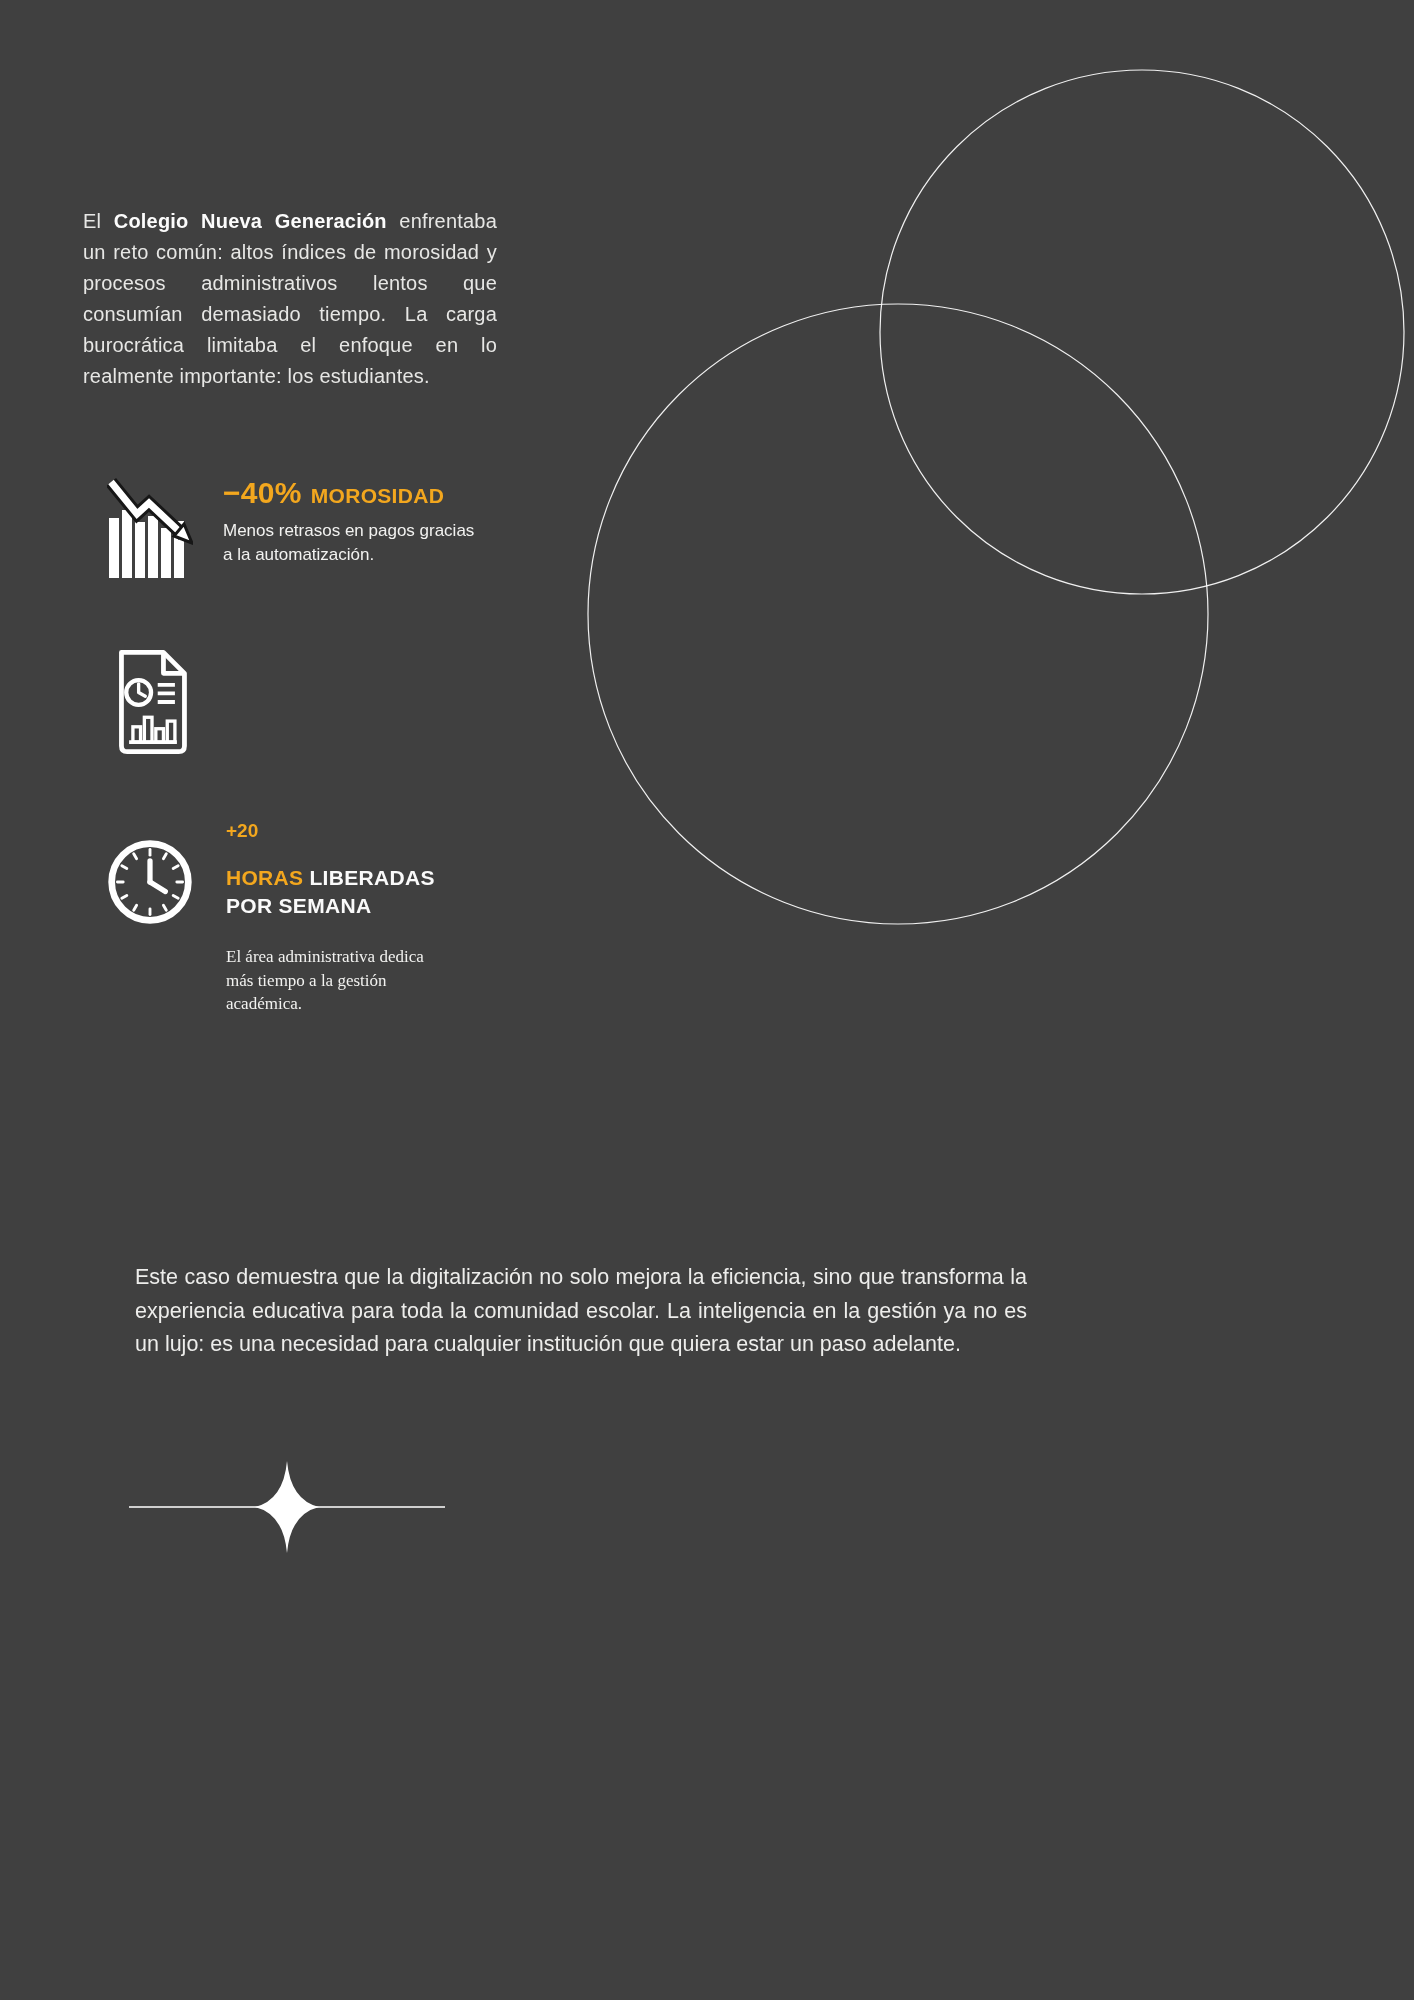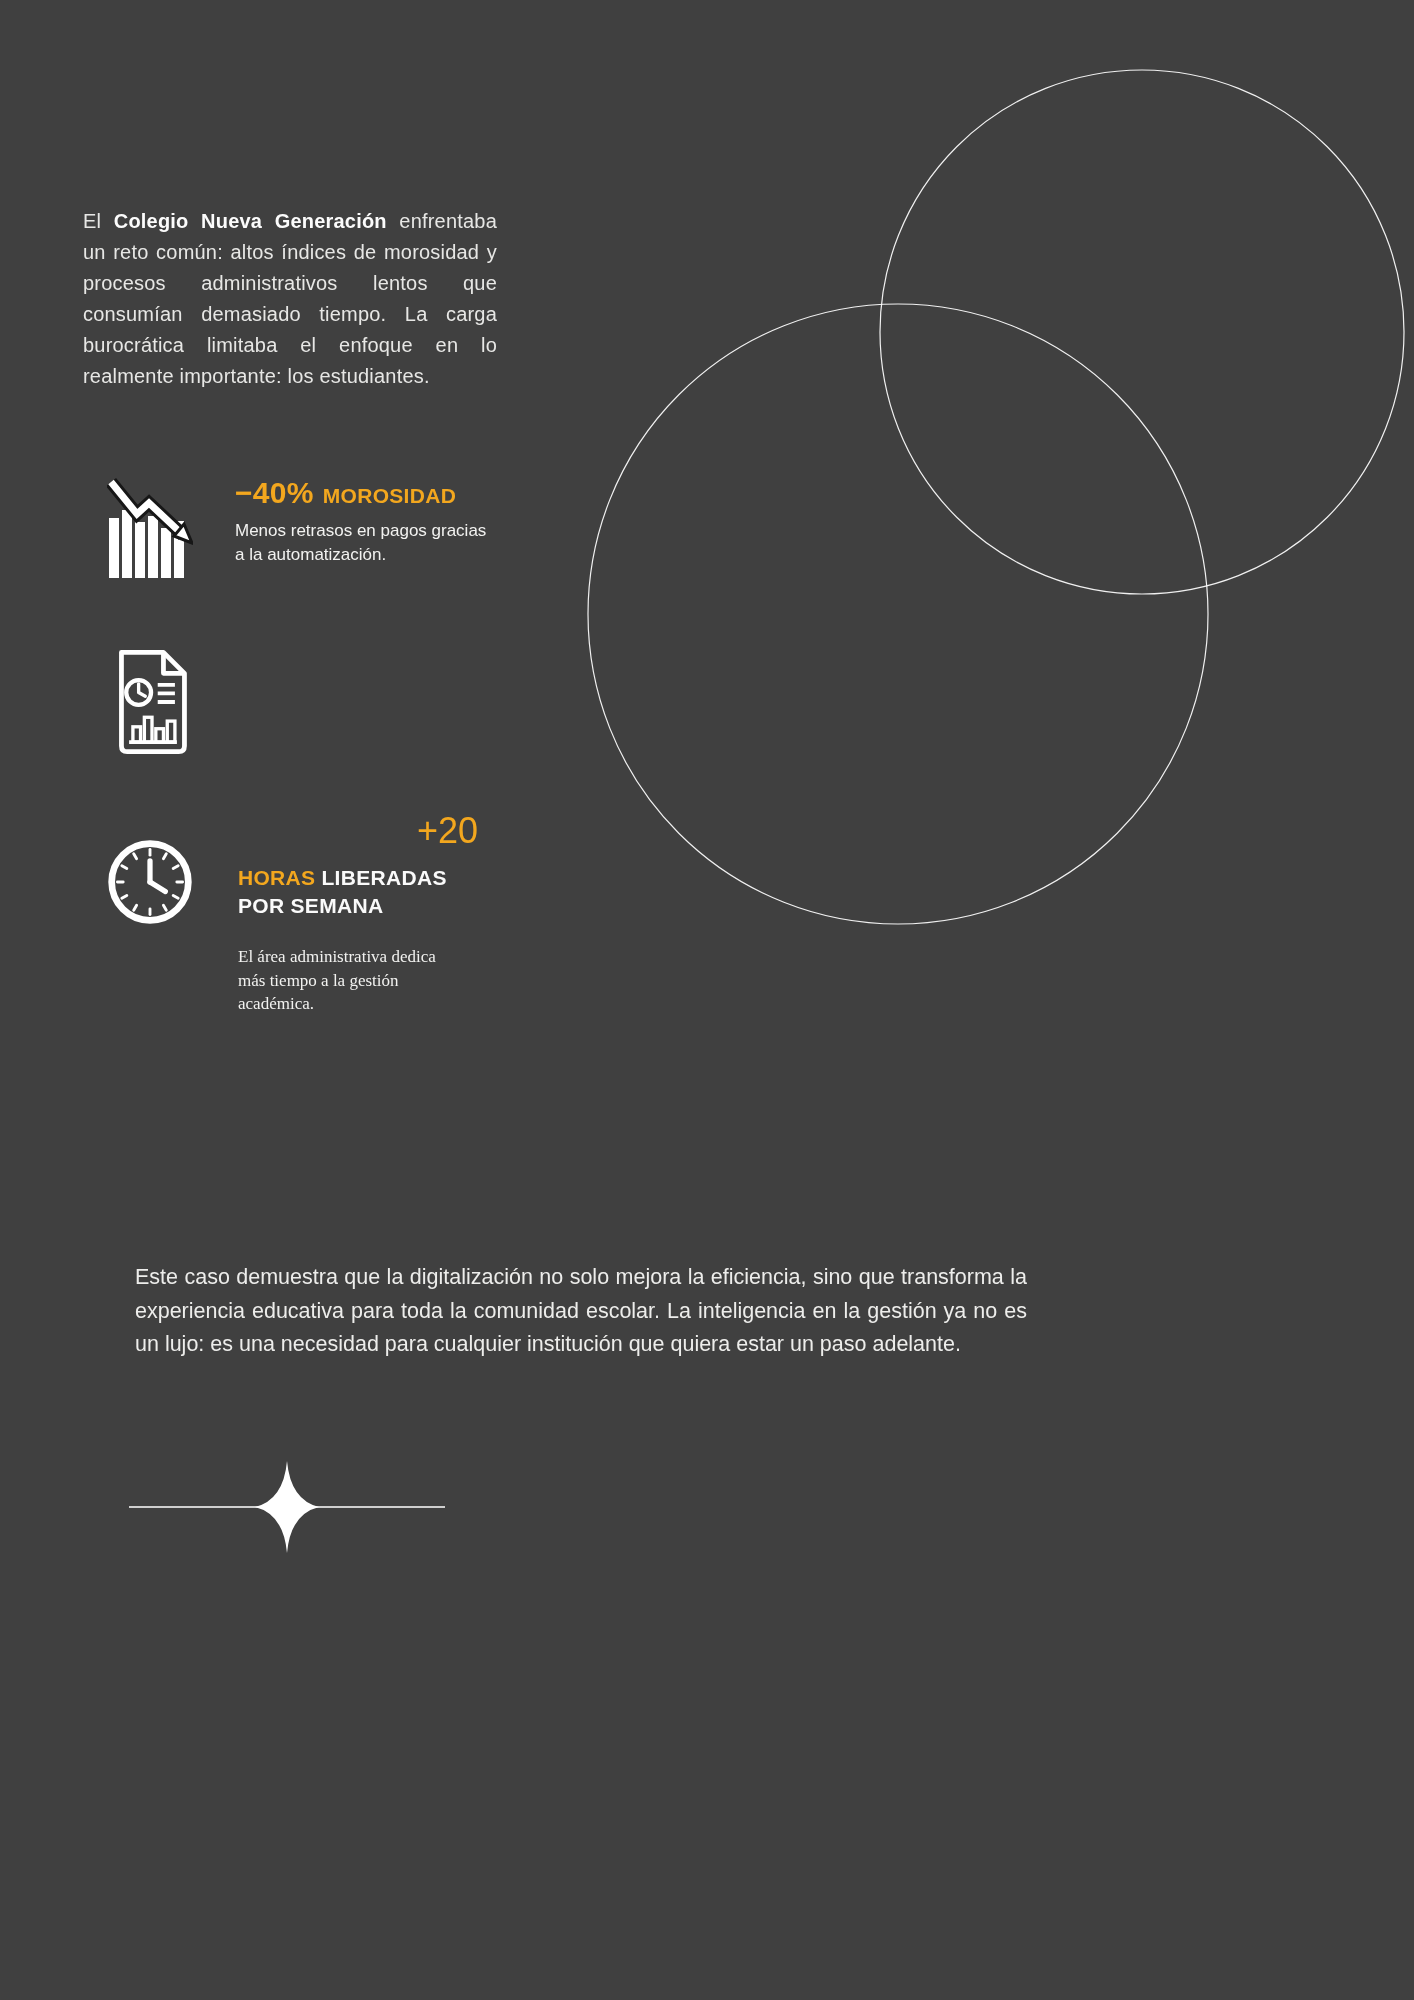--- a/index.html
+++ b/index.html
@@ -19,21 +19,21 @@
   .intro {
     position: absolute; left: 83px; top: 206px; width: 414px;
     font-size: 20px; line-height: 31px;
     text-align: justify; text-align-last: left;
     color: #E7E7E5; letter-spacing: 0.2px;
   }
   .intro b { color: #FCFCFC; font-weight: 700; }
 
   .accent { color: #F3A71E; }
 
-  .stat { position: absolute; display: flex; gap: 42px; }
+  .stat { position: absolute; display: flex; gap: 30px; }
   .stat .icon { flex: 0 0 auto; }
   .stat-desc {
     font-size: 17px; line-height: 23.5px;
     color: #F2F2F0; margin-top: 9px;
   }
   .stat-title {
     font-size: 21px; font-weight: 700; line-height: 28px;
     color: #FAFAFA; letter-spacing: 0.3px;
   }
 
@@ -41,21 +41,21 @@
   #stat-1 .stat-value { font-size: 30px; font-weight: 700; letter-spacing: 0.3px; }
   #stat-1 .stat-label { font-size: 21px; font-weight: 700; margin-left: 9px; letter-spacing: 0.3px; }
   #stat-1 .stat-desc { width: 252px; }
 
   #stat-2 { left: 110px; top: 646px; }
   #stat-2 .stat-title { width: 200px; }
   #stat-2 .stat-desc { width: 220px; }
 
   #stat-3 { left: 104px; top: 814px; }
   #stat-3 .icon { margin-top: 22px; }
-  #stat-3 .stat-value { font-size: 36px; font-weight: 400; line-height: 34px; text-align: right; }
+  #stat-3 .stat-value { font-size: 19px; font-weight: 700; line-height: 34px; }
   #stat-3 .stat-title { width: 240px; margin-top: 16px; }
   #stat-3 .stat-desc { width: 212px; margin-top: 25px; font-family: Liberation Serif, serif; }
 
   .closing {
     position: absolute; left: 112px; top: 1261px; width: 892px;
     font-size: 21.5px; line-height: 33.5px;
     text-align: justify; text-align-last: left;
     color: #EDEDEB;
     margin-left: 23px;
   }

